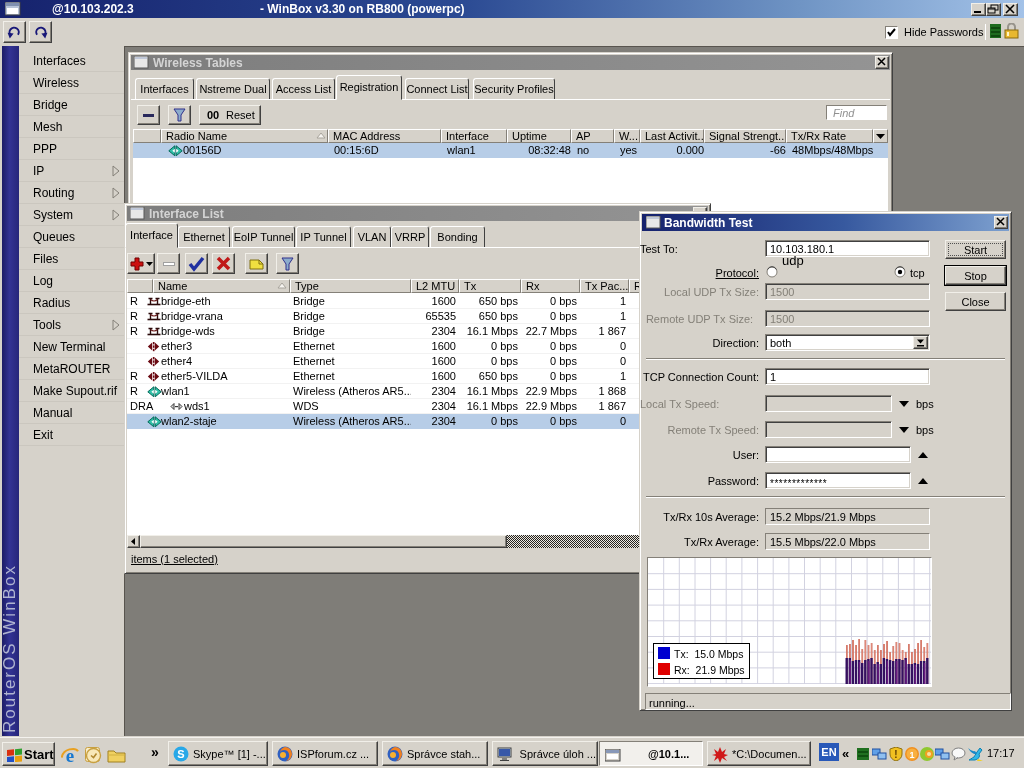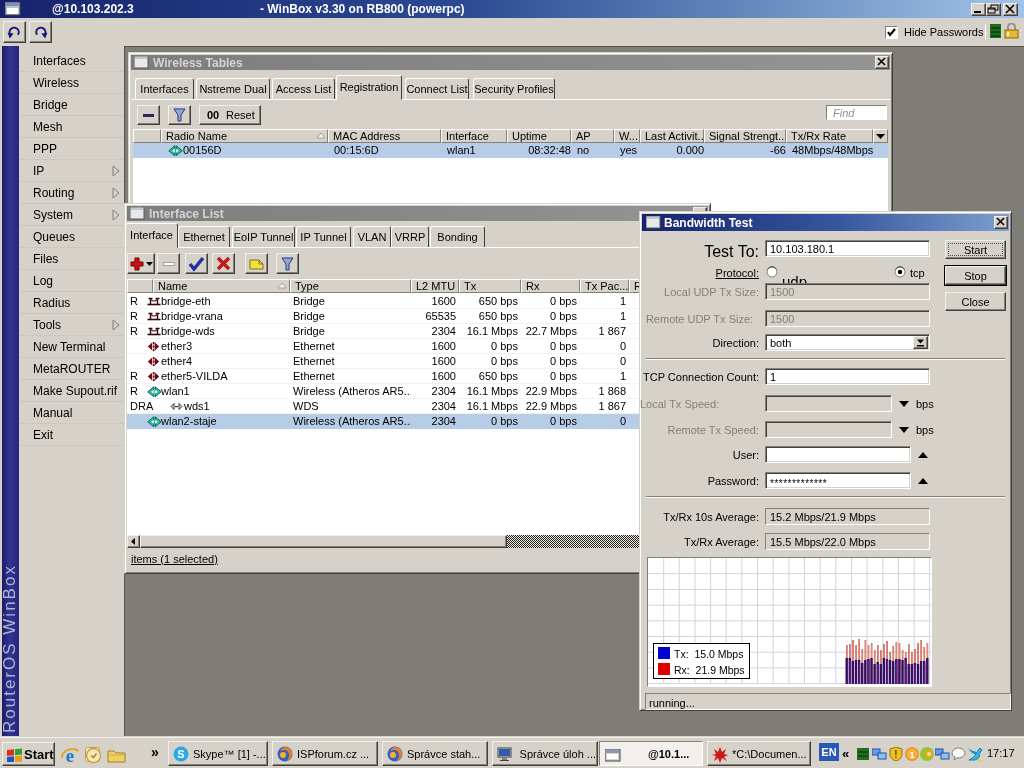--- a/index.html
+++ b/index.html
@@ -402,28 +402,28 @@
 <div class="abs" style="left:2px;top:2px;width:367px;height:17px;background:linear-gradient(90deg,#16226d 0%,#37599f 55%,#7da0cf 100%);">
 <svg class="abs" style="left:4px;top:2px" width="15" height="13">
         <rect x="0" y="0" width="14" height="12" fill="#e8e8e8" stroke="#585858"></rect>
         <rect x="1" y="1" width="12" height="2" fill="#c0c8d8"></rect>
       </svg>
 <span class="abs" style="left:22px;top:2px;color:#fff;font-weight:bold;font-size:12px;">Bandwidth Test</span>
 <div class="abs btn" style="left:352px;top:2px;width:14px;height:13px;"><svg width="12" height="11">
           <path d="M2 1 L9 8 M9 1 L2 8" stroke="#000" stroke-width="1.5"></path>
         </svg></div>
 </div>
-<div class="abs" style="left:0px;top:31px;width:119px;text-align:right;color:#000;font-size:16px;white-space:nowrap;">Test To:</div>
+<div class="abs" style="left:0px;top:31px;width:119px;color:#000;font-size:11px;white-space:nowrap;">Test To:</div>
 <div class="abs sunken white" style="left:125px;top:28px;width:165px;height:17px;padding:2px 0 0 4px;font-size:11px;">10.103.180.1</div>
 <div class="abs" style="left:0px;top:55px;width:119px;text-align:right;color:#000;font-size:11px;white-space:nowrap;text-decoration:underline;">Protocol:</div>
 <svg class="abs" style="left:126px;top:54px" width="12" height="12">
       <circle cx="6" cy="6" r="5" fill="#fff" stroke="#848078"></circle>
       <path d="M1.5 3.5 A5 5 0 0 1 10.5 3.5" fill="none" stroke="#404040"></path>
     </svg>
-<span class="abs" style="left:142px;top:61px;font-size:15px;">udp</span>
+<span class="abs" style="left:142px;top:41px;font-size:13px;">udp</span>
 <svg class="abs" style="left:254px;top:54px" width="12" height="12">
       <circle cx="6" cy="6" r="5" fill="#fff" stroke="#848078"></circle>
       <path d="M1.5 3.5 A5 5 0 0 1 10.5 3.5" fill="none" stroke="#404040"></path>
       <circle cx="6" cy="6" r="2.2" fill="#000"></circle>
     </svg>
 <span class="abs" style="left:270px;top:55px;font-size:11px;">tcp</span>
 <div class="abs" style="left:0px;top:74px;width:119px;text-align:right;color:#848078;font-size:11px;white-space:nowrap;">Local UDP Tx Size:</div>
 <div class="abs sunken dis" style="left:125px;top:71px;width:165px;height:17px;padding:2px 0 0 4px;font-size:11px;">1500</div>
 <div class="abs" style="left:0px;top:101px;width:119px;text-align:center;color:#848078;font-size:11px;white-space:nowrap;">Remote UDP Tx Size:</div>
 <div class="abs sunken dis" style="left:125px;top:98px;width:165px;height:17px;padding:2px 0 0 4px;font-size:11px;">1500</div>

